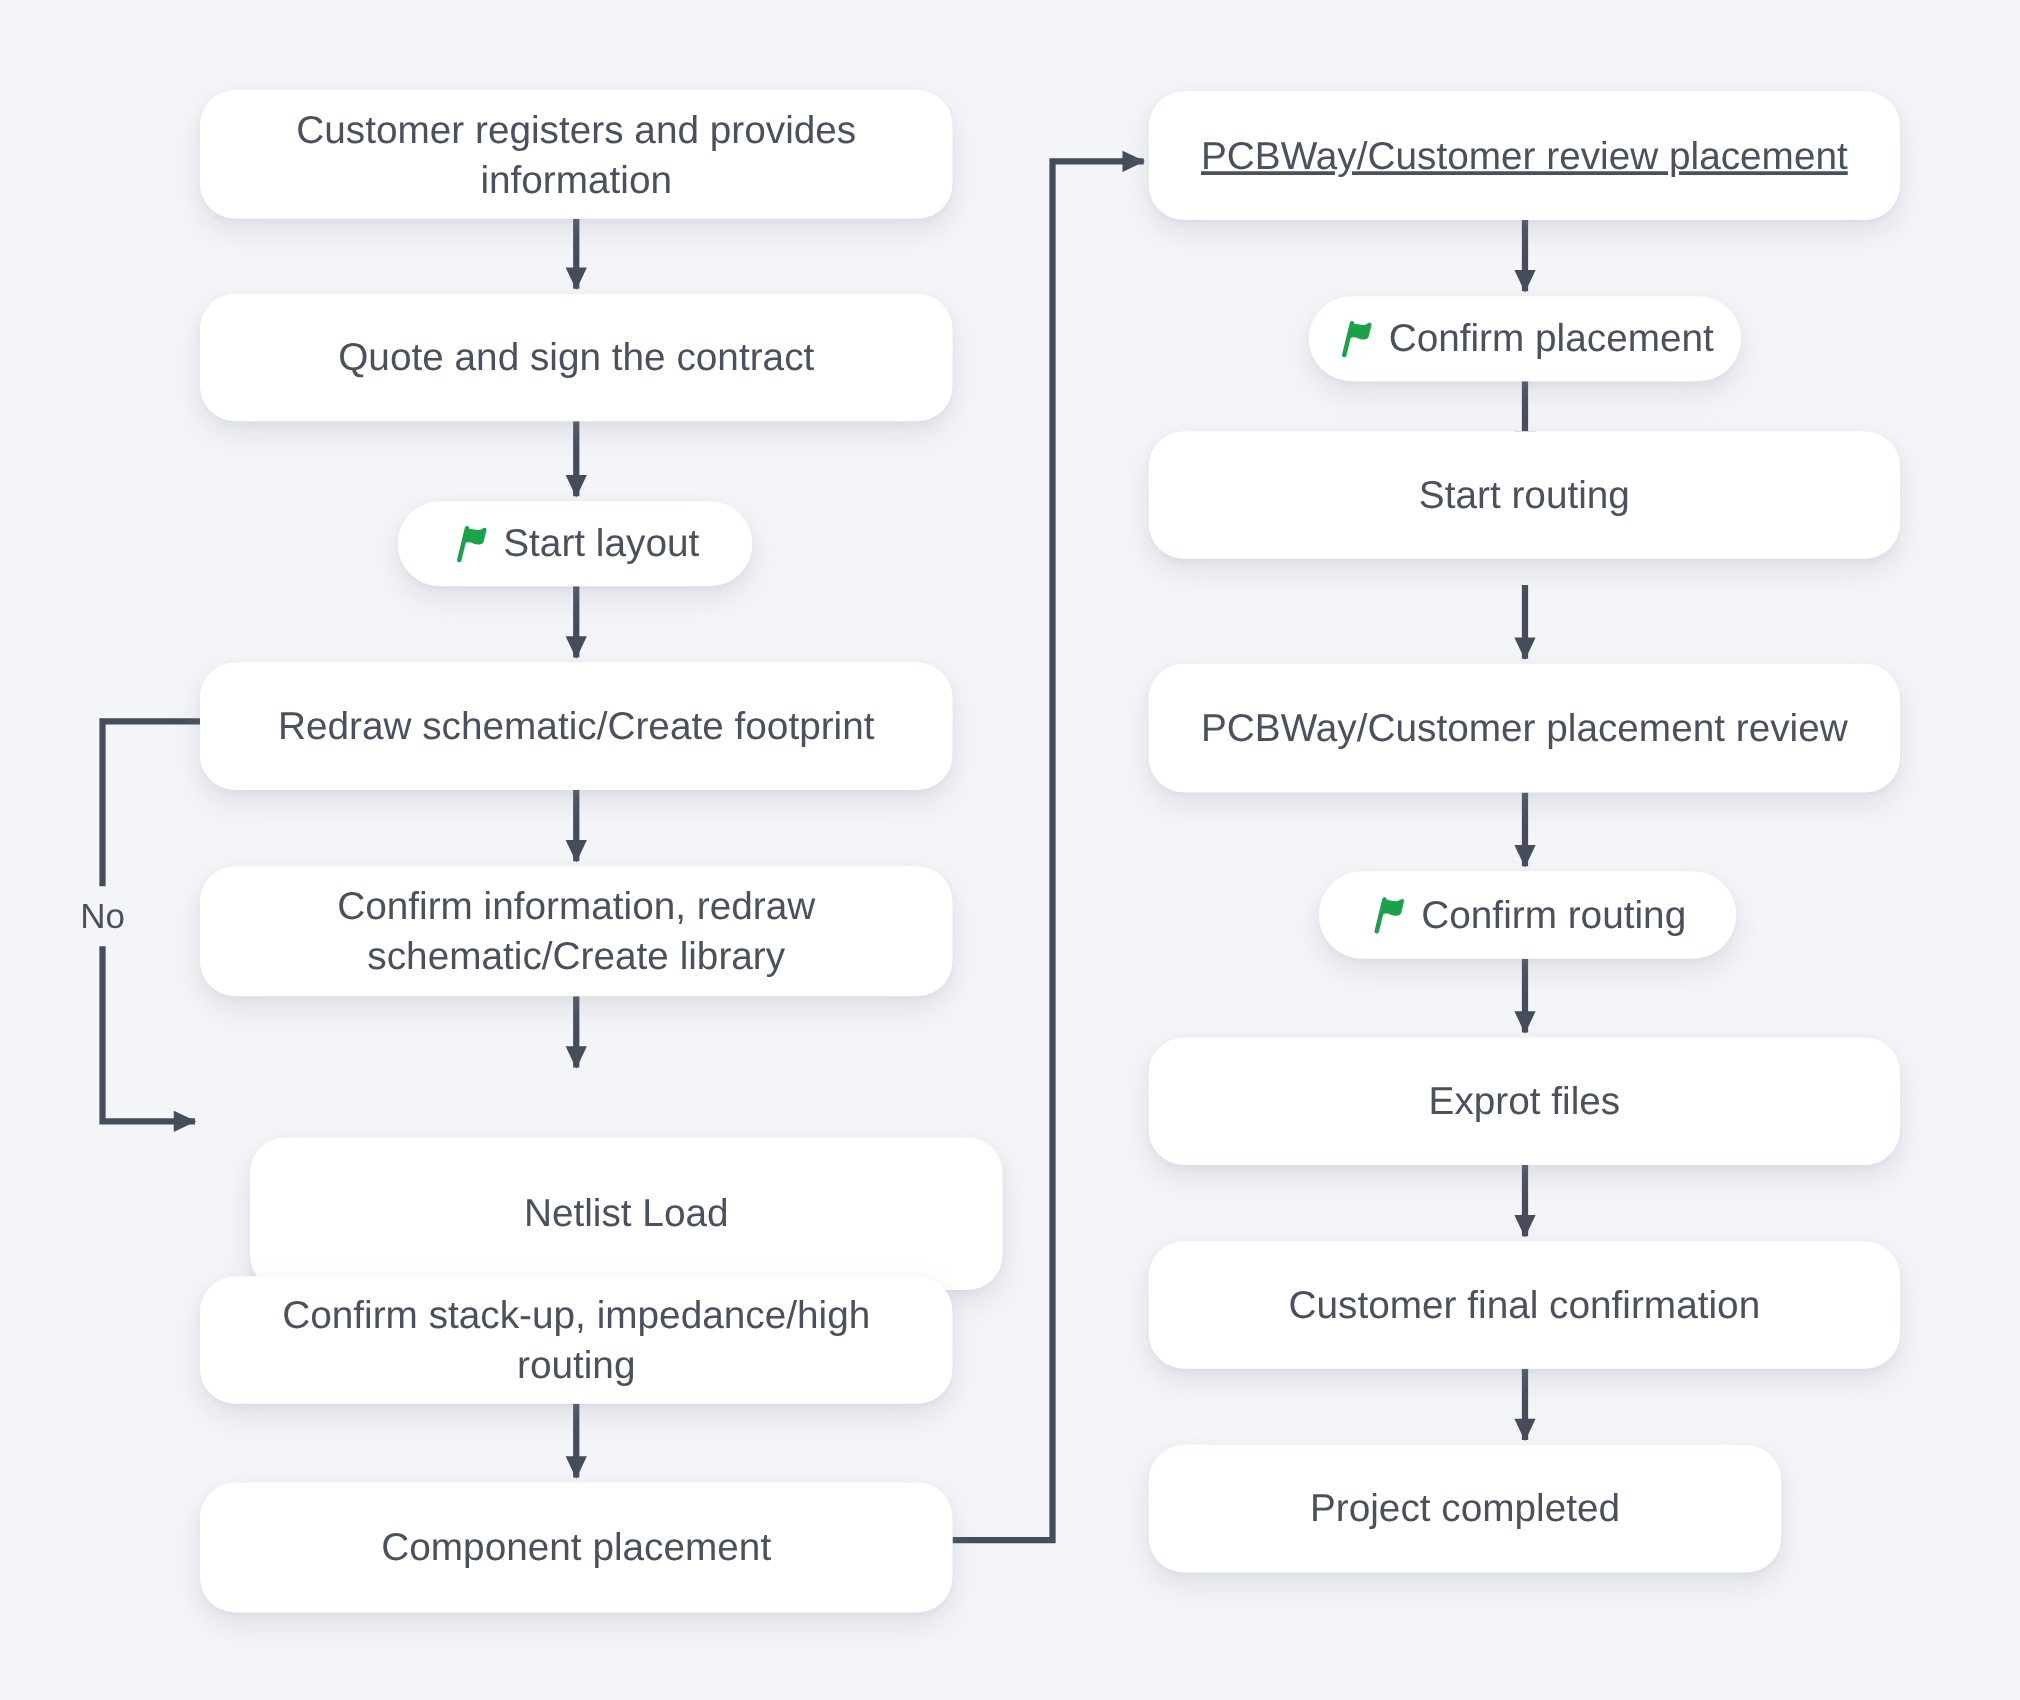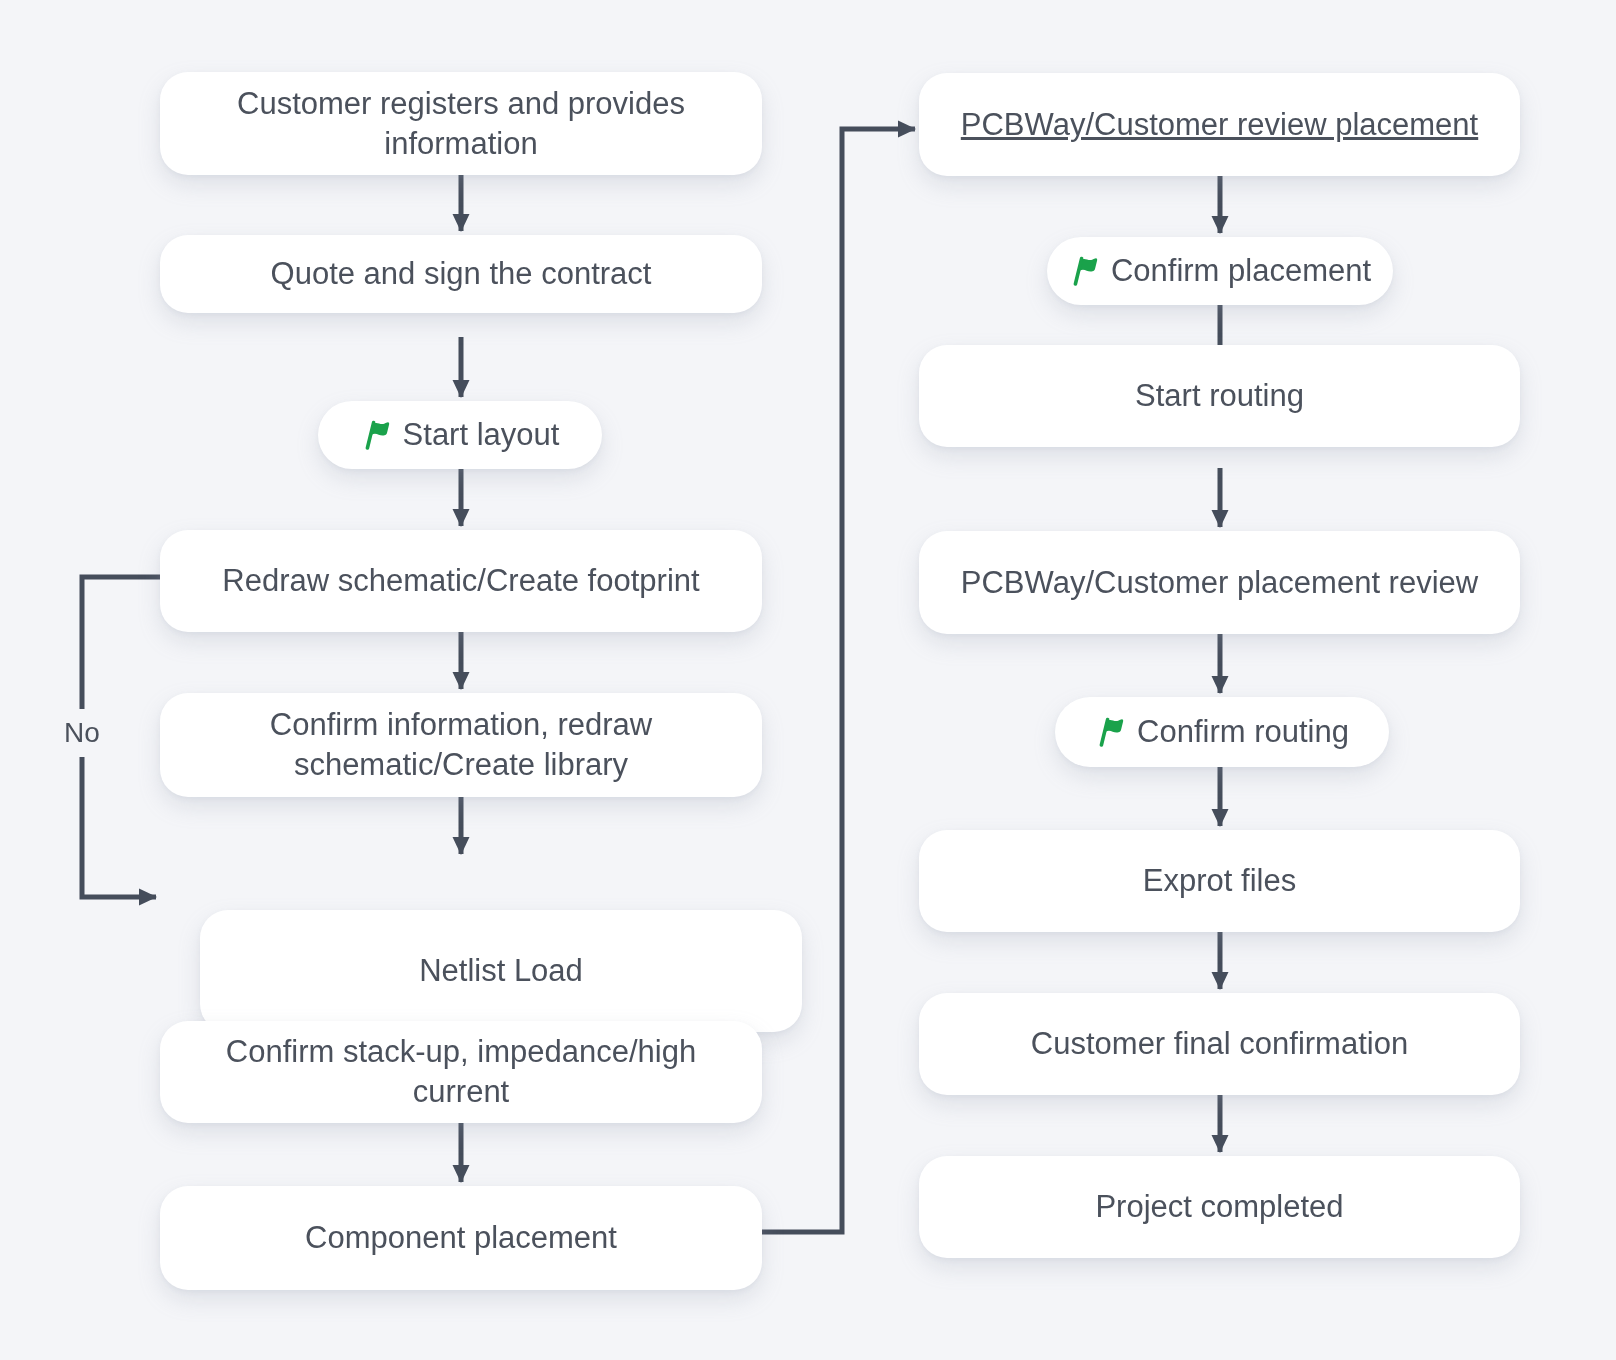--- a/index.html
+++ b/index.html
@@ -49,35 +49,35 @@
     position:absolute;
     left:82px;top:733px;
     transform:translate(-50%,-50%);
     background:var(--background,#f4f5f8);
     padding:8px 4px;
     font-size:28px;
     color:var(--text,#4b515c);
   }
   
   #n-b1{left:160px;top:72px;width:602px;height:103px;}
-  #n-b2{left:160px;top:235px;width:602px;height:78px;}
+  #n-b2{left:160px;top:235px;width:602px;height:102px;}
   #n-p1{left:318px;top:401px;width:284px;height:68px;}
   #n-b3{left:160px;top:530px;width:602px;height:102px;}
   #n-b4{left:160px;top:693px;width:602px;height:104px;}
   #n-b5{left:160px;top:910px;width:602px;height:122px;margin-left:40px;}
   #n-b6{left:160px;top:1021px;width:602px;height:102px;}
   #n-b7{left:160px;top:1186px;width:602px;height:104px;}
   #n-r1{left:919px;top:73px;width:601px;height:103px;text-decoration:underline;}
   #n-p2{left:1047px;top:237px;width:346px;height:68px;}
   #n-r2{left:919px;top:345px;width:601px;height:102px;}
   #n-r3{left:919px;top:531px;width:601px;height:103px;}
   #n-p3{left:1055px;top:697px;width:334px;height:70px;}
   #n-r4{left:919px;top:830px;width:601px;height:102px;}
   #n-r5{left:919px;top:993px;width:601px;height:102px;}
-  #n-r6{left:919px;top:1156px;width:601px;height:102px;}
+  #n-r6{left:919px;top:1156px;width:506px;height:102px;}
 </style>
 </head>
 <body>
 
 <div class="canvas">
 
   <svg class="connectors" width="1616" height="1360" viewBox="0 0 1616 1360">
     <defs>
       <marker id="ah" markerUnits="userSpaceOnUse" markerWidth="24" markerHeight="24" refX="18" refY="12" orient="auto">
         <path d="M1 3.5 L19 12 L1 20.5 Z"></path>
@@ -123,21 +123,21 @@
   <div class="node" id="n-b3">
     <span>Redraw schematic/Create footprint</span>
   </div>
   <div class="node" id="n-b4">
     <span>Confirm information, redraw schematic/Create library</span>
   </div>
   <div class="node" id="n-b5">
     <span>Netlist Load</span>
   </div>
   <div class="node" id="n-b6">
-    <span>Confirm stack-up, impedance/high current</span>
+    <span>Confirm stack-up, impedance/high routing</span>
   </div>
   <div class="node" id="n-b7">
     <span>Component placement</span>
   </div>
 
   <div class="node" id="n-r1">
     <span>PCBWay/Customer review placement</span>
   </div>
   <div class="node pill" id="n-p2">
     <span class="flag">

